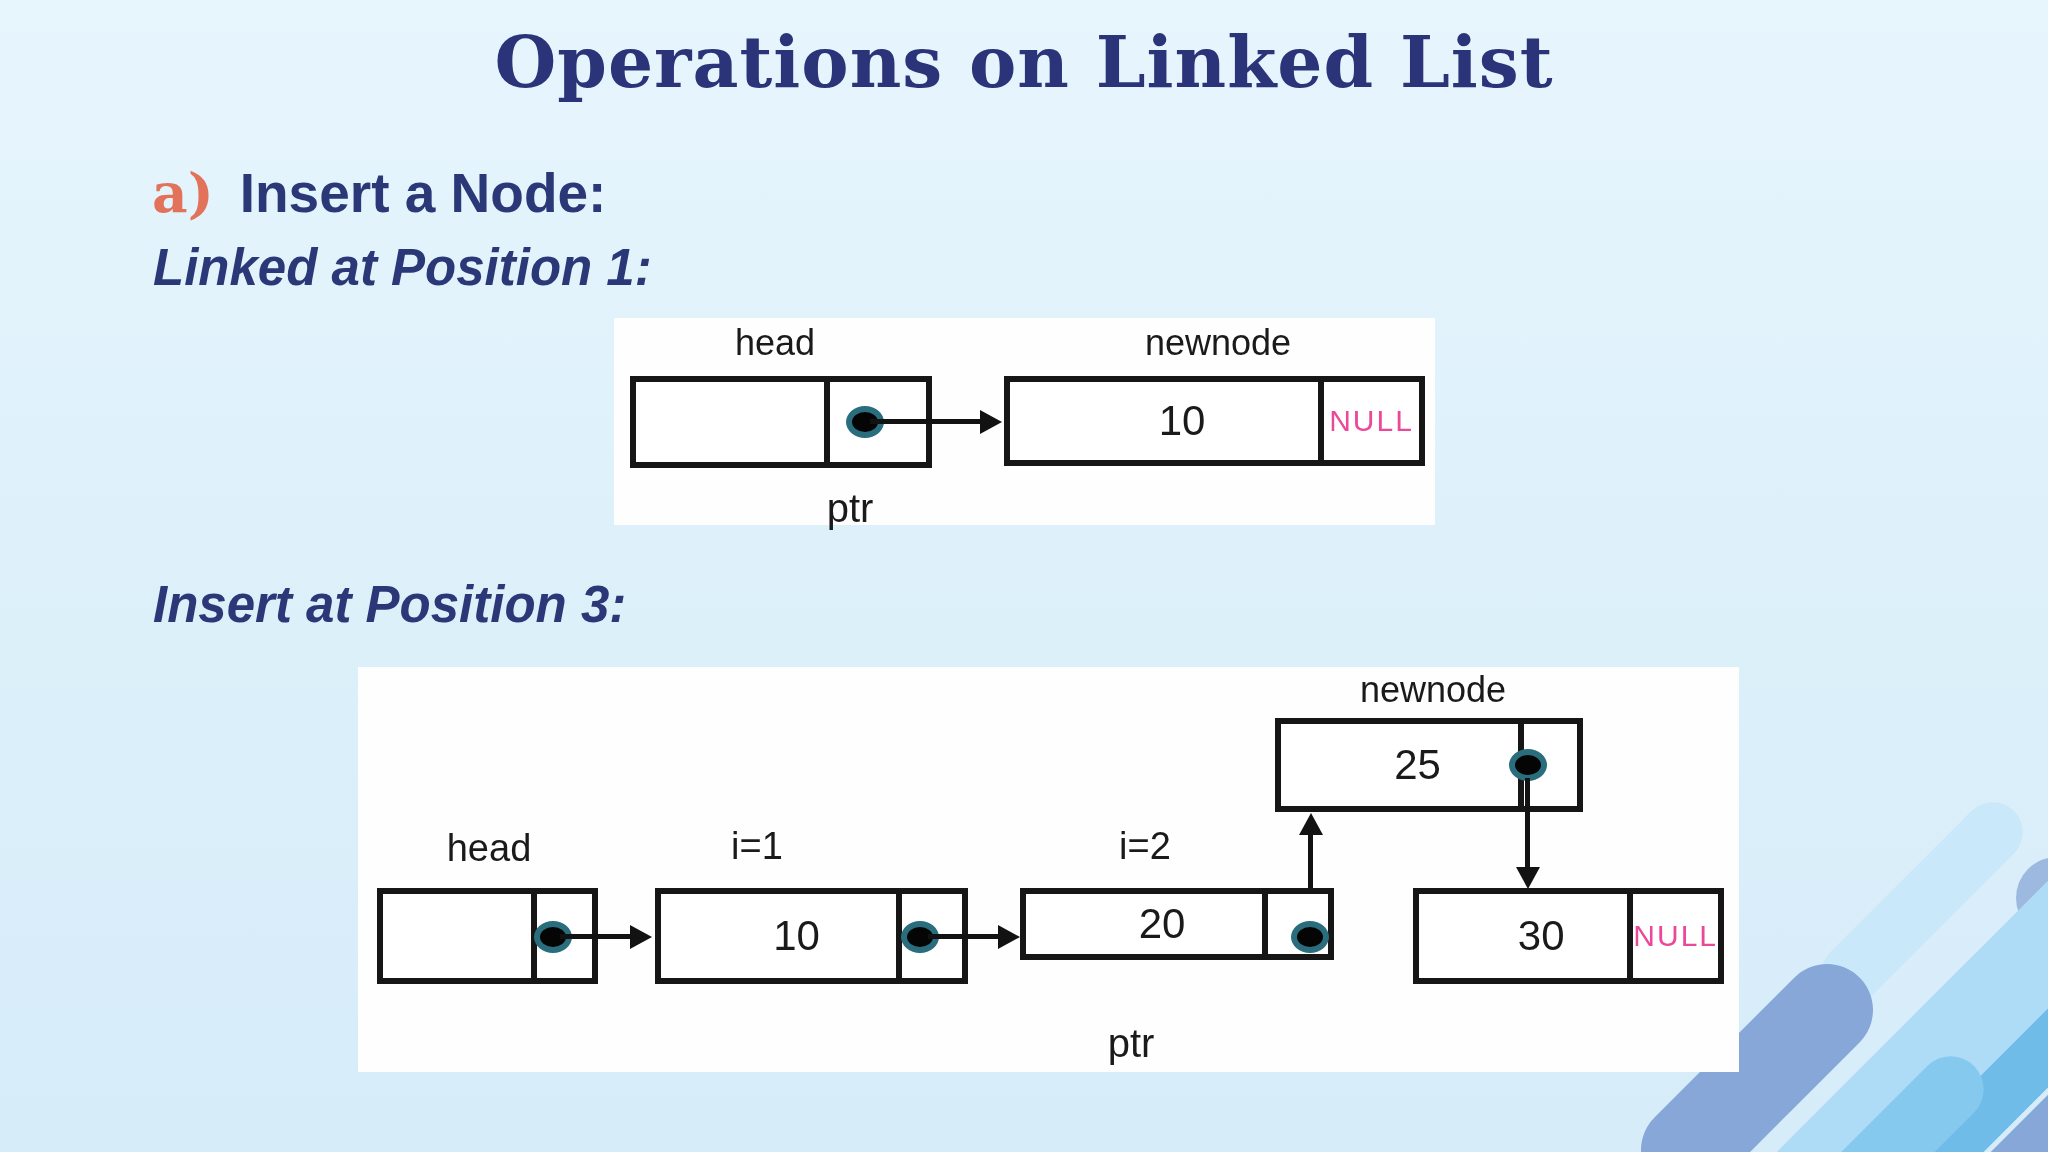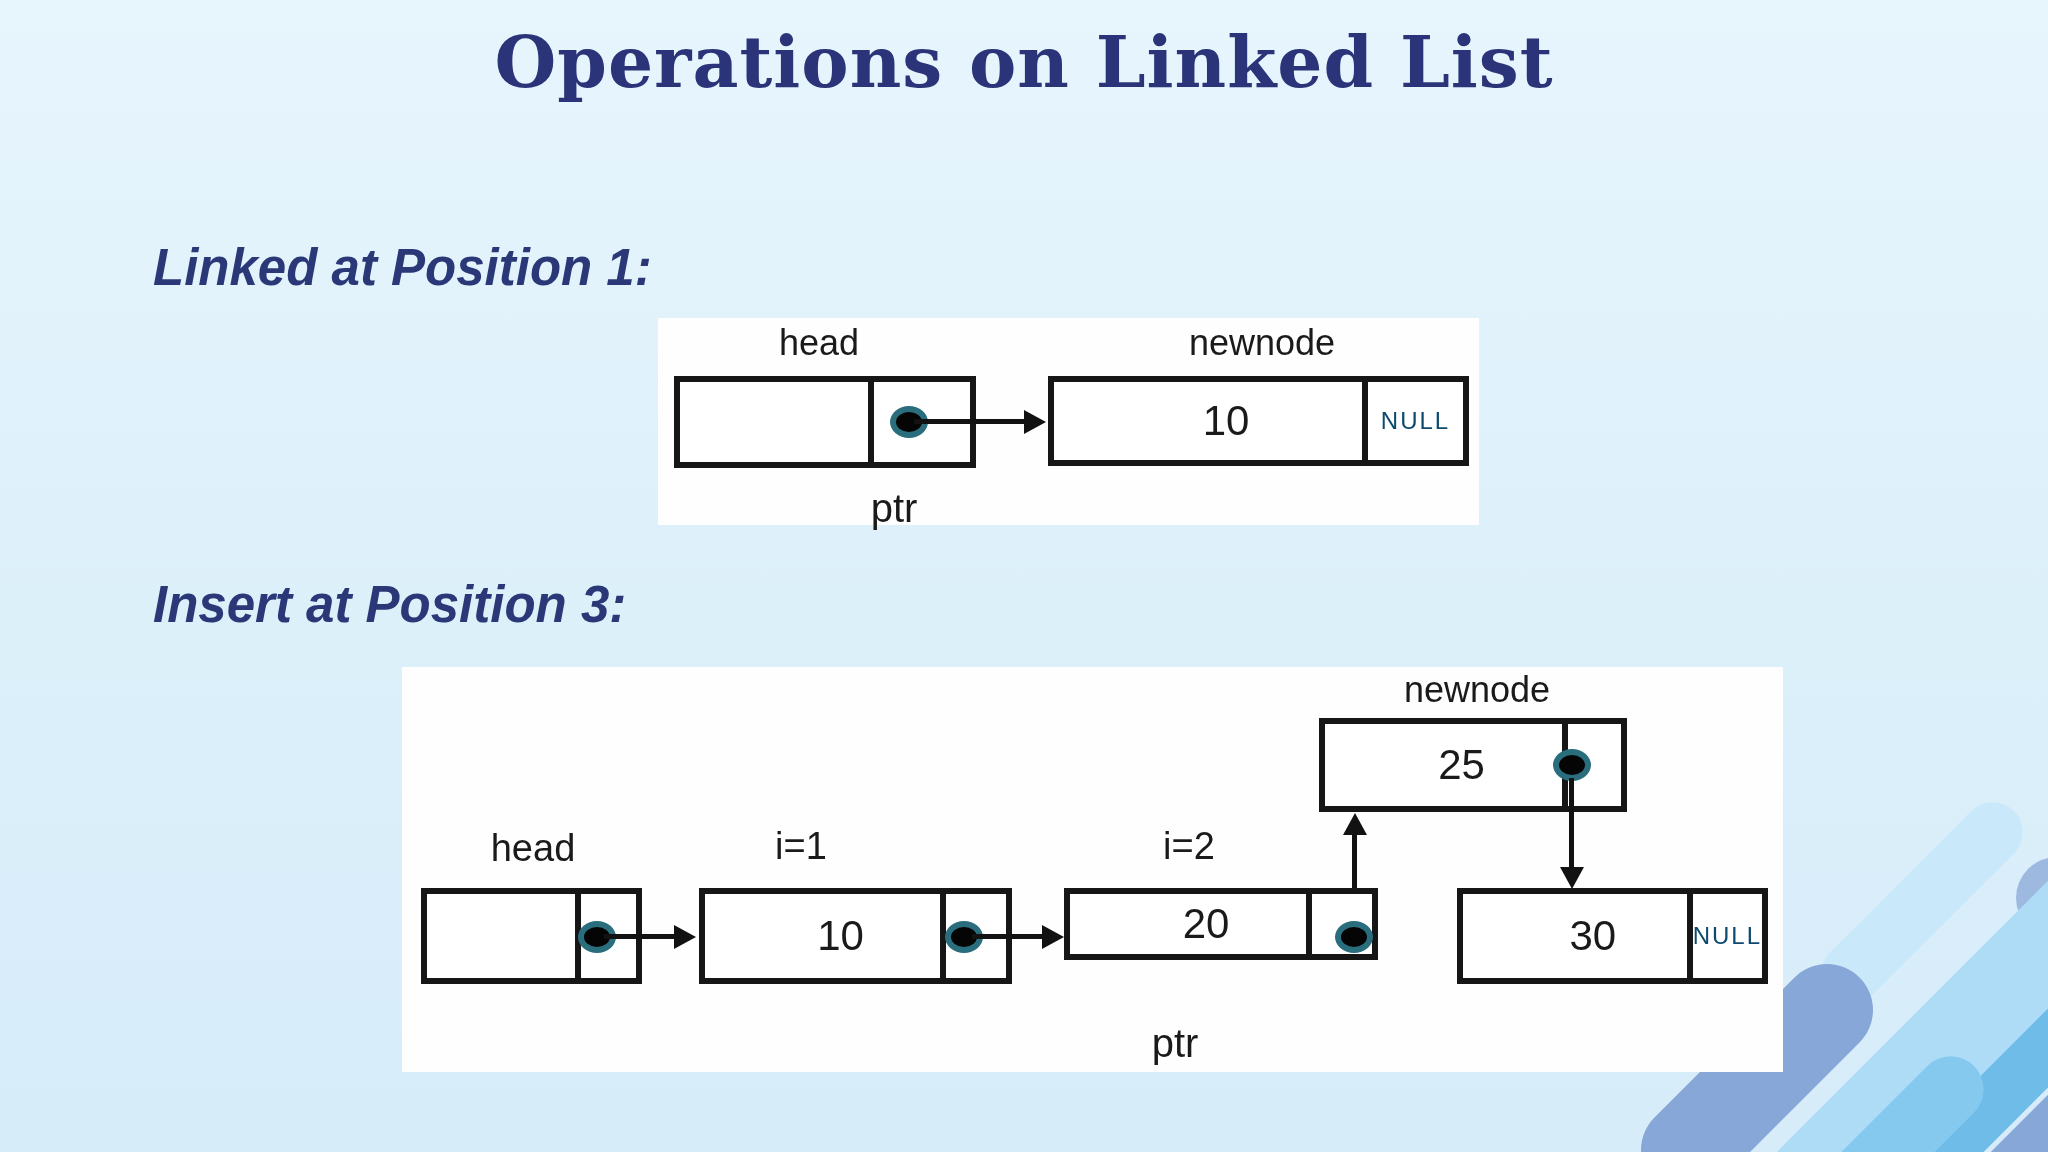--- a/index.html
+++ b/index.html
@@ -13,27 +13,27 @@
   
   .title {
     position:absolute; top:20px; left:0; width:100%; text-align:center;
     font-family:"DejaVu Serif", serif; font-weight:700; font-size:71px;
     color:#2b3478; letter-spacing:1px;
   }
   .section { position:absolute; left:152px; top:160px; font-size:55px; font-weight:700; color:#2b3878; white-space:nowrap; }
   .section .marker { font-family:"DejaVu Serif", serif; color:#e2735a; margin-right:26px; }
   .caption { position:absolute; left:153px; font-size:51px; font-weight:700; font-style:italic; color:#2b3878; white-space:nowrap; }
   
-  .panel { position:absolute; background:#fefefe;margin-left:44px; }
+  .panel { position:absolute; background:#fefefe; }
   .dlabel { position:absolute; transform:translateX(-50%); font-size:36px; color:#1a1a1a; white-space:nowrap; }
   .nodebox { position:absolute; display:flex; border:6px solid #161616; background:#ffffff; box-sizing:border-box;padding-left:36px; }
   .vcell { display:flex; align-items:center; justify-content:center; font-size:42px; color:#1a1a1a; box-sizing:border-box; height:100%; }
   .vcell.sep { border-right:6px solid #161616; }
   .vcell.grow { flex:1; }
-  .null-text { font-size:24px; letter-spacing:2px; color:#0c4a6e; font-weight:400; }
+  .null-text { font-size:30px; letter-spacing:2px; color:#ec4899; font-weight:400; }
   .pdot {
     position:absolute; width:26px; height:20px; background:#050505;
     border:6px solid #2a6e7e; border-radius:50%; transform:translate(-50%,-50%);
   }
   .hline { position:absolute; height:5px; background:#121212; }
   .hline.arrow-right::after {
     content:""; position:absolute; right:-20px; top:50%; transform:translateY(-50%);
     width:0; height:0; border-top:12px solid transparent; border-bottom:12px solid transparent;
     border-left:22px solid #121212;
   }
@@ -59,20 +59,23 @@
     <div class="stripe" style="left:2016px; top:857px; width:82px; height:82px; border-radius:50%; background:#9db9e0; transform:none;"></div>
     <div class="stripe" style="left:1705px; top:986px; width:520px; height:108px; border-radius:54px; background:#aedcf7;"></div>
     <div class="stripe" style="left:1845px; top:1008px; width:430px; height:56px; border-radius:28px; background:#6fbce9;"></div>
     <div class="stripe" style="left:1735px; top:1132px; width:280px; height:66px; border-radius:34px; background:#85c9ef;"></div>
     <div class="stripe" style="left:1612px; top:1034px; width:290px; height:92px; border-radius:46px; background:#86a7d8;"></div>
     <div class="stripe" style="left:1900px; top:1081px; width:360px; height:88px; border-radius:44px; background:#86a7d8;"></div>
   </div>
 
   <div class="title">Operations on Linked List</div>
 
+  <div class="section">
+    <span class="marker">a)</span><span>Insert a Node:</span>
+  </div>
 
   <div class="caption" style="top:238px;">Linked at Position 1:</div>
 
   <div class="panel" style="left:614px; top:318px; width:821px; height:207px;">
 
     <div class="dlabel" style="left:161px; top:4px;">head</div>
     <div class="dlabel" style="left:604px; top:4px;">newnode</div>
 
     <div class="nodebox" style="left:16px; top:58px; width:302px; height:92px;">
       <div class="vcell sep" style="width:158px;"></div>

